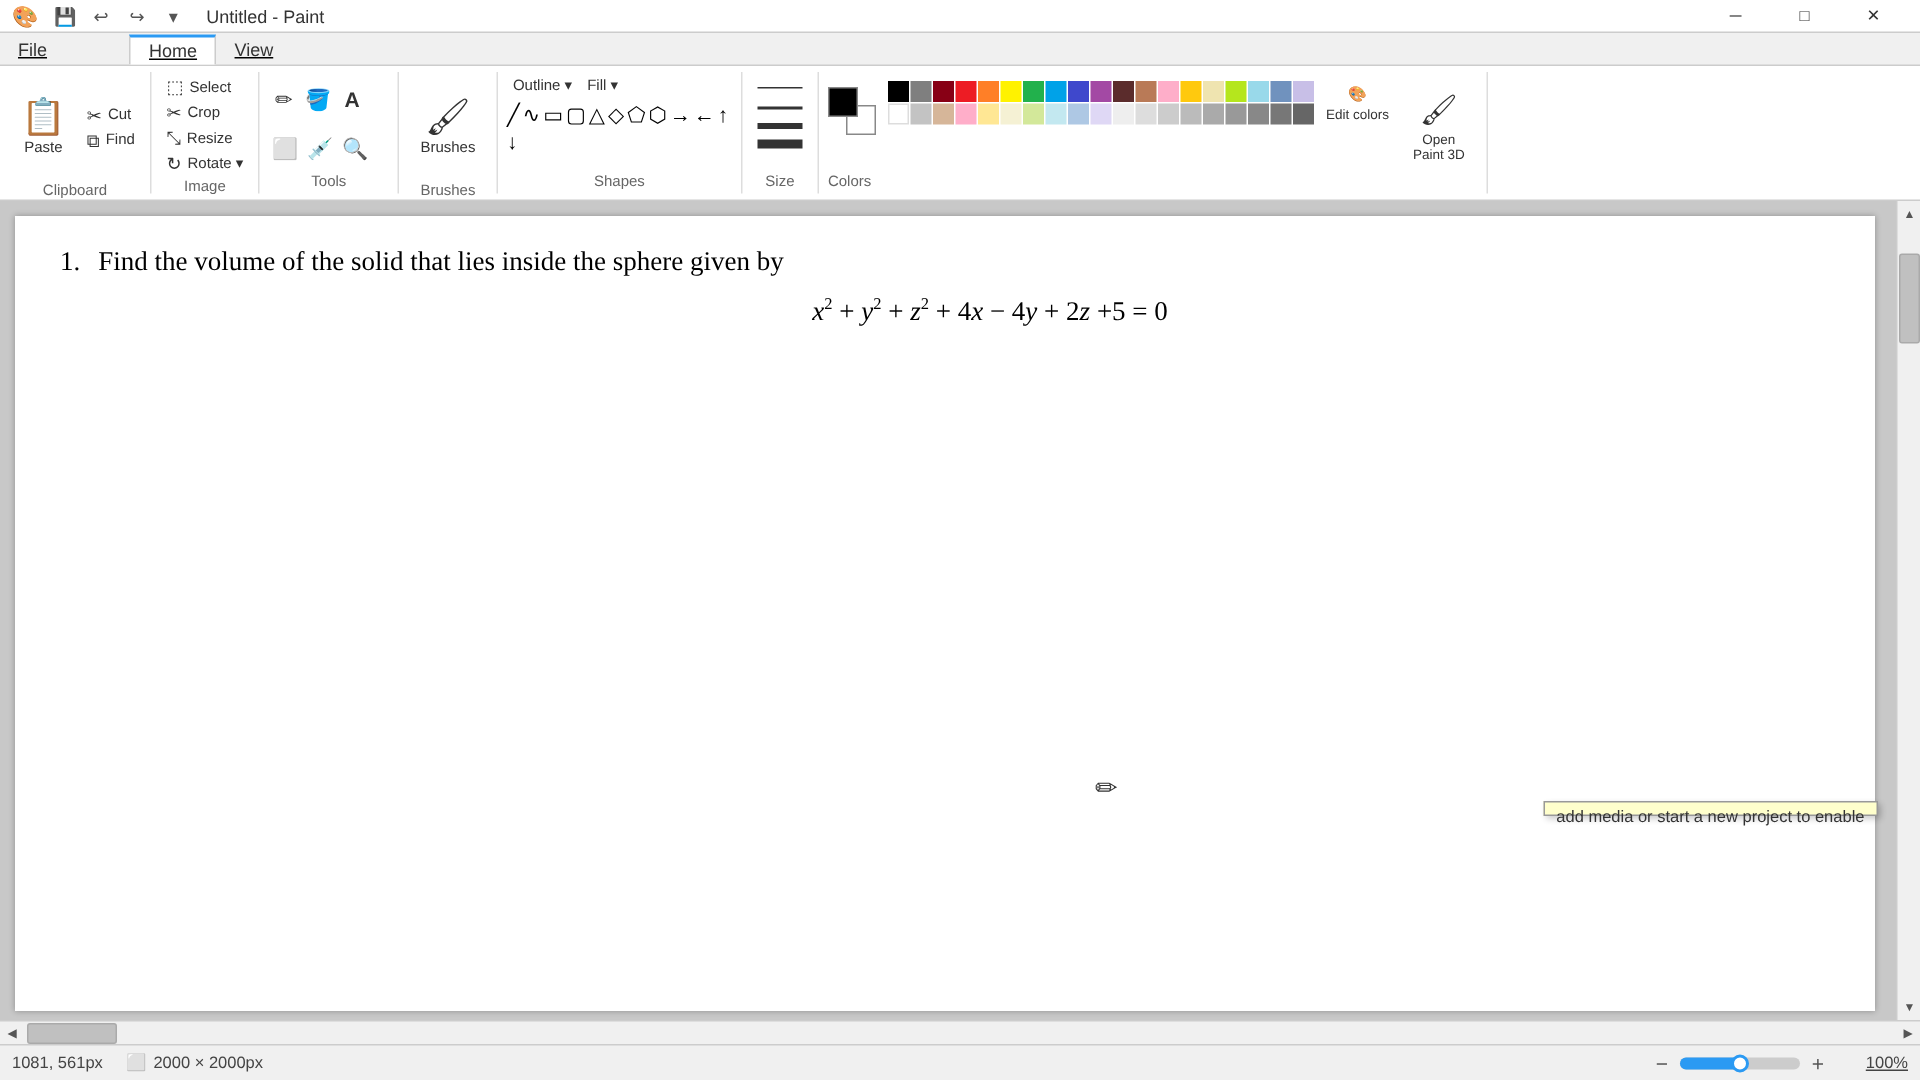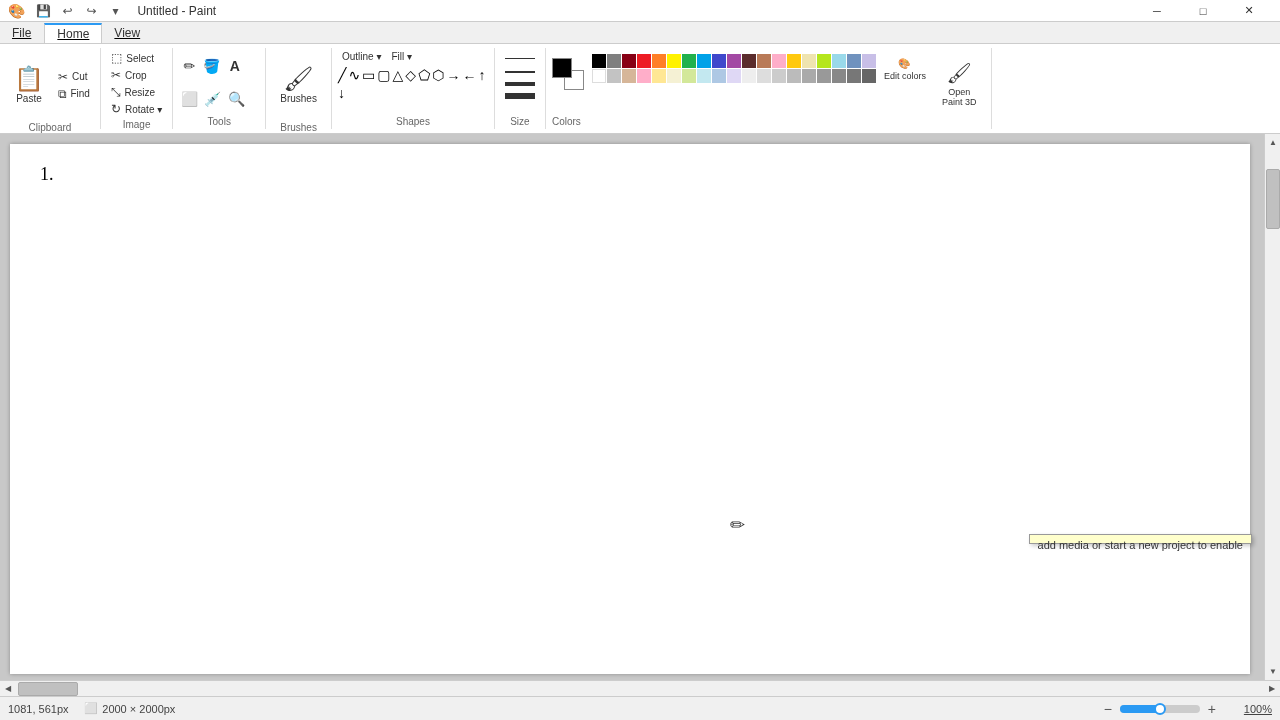--- a/index.html
+++ b/index.html
@@ -41,20 +41,21 @@
       cursor: pointer;
       color: #333;
       border-right: 1px solid transparent;
     }
     .ribbon-tab.active {
       background: #fff;
       border-top: 2px solid #2b9af3;
       border-left: 1px solid #ccc;
       border-right: 1px solid #ccc;
       margin-top: 1px;
+      margin-left: 42px;
     }
 
     .ribbon-content {
       background: #fff;
       height: 90px;
       display: flex;
       align-items: stretch;
       padding: 4px 0;
       border-bottom: 1px solid #ccc;
     }
@@ -533,20 +534,24 @@
       </div>
 
     </div>
 
     <div class="canvas-area" style="flex:1; position:relative;">
       <div class="canvas-scroll">
         <div class="canvas-inner">
           <div class="canvas-content">
             <div class="problem-line">
               <span class="problem-num">1.</span>
+              <span class="problem-text">Find the volume of the solid that lies inside the sphere given by</span>
+            </div>
+            <div class="equation-line">
+              <i>x</i><sup>2</sup> + <i>y</i><sup>2</sup> + <i>z</i><sup>2</sup> + 4<i>x</i> − 4<i>y</i> + 2<i>z</i> +5 = 0
             </div>
           </div>
 
           <div class="cursor-pencil" style="left: 720px; top: 370px; transform: rotate(0deg);">✏</div>
         </div>
       </div>
 
       <div class="v-scrollbar" style="position:absolute; right:0; top:0; bottom:16px;">
         <div class="v-scrollbar-arrow">▲</div>
         <div class="v-scrollbar-thumb"></div>

